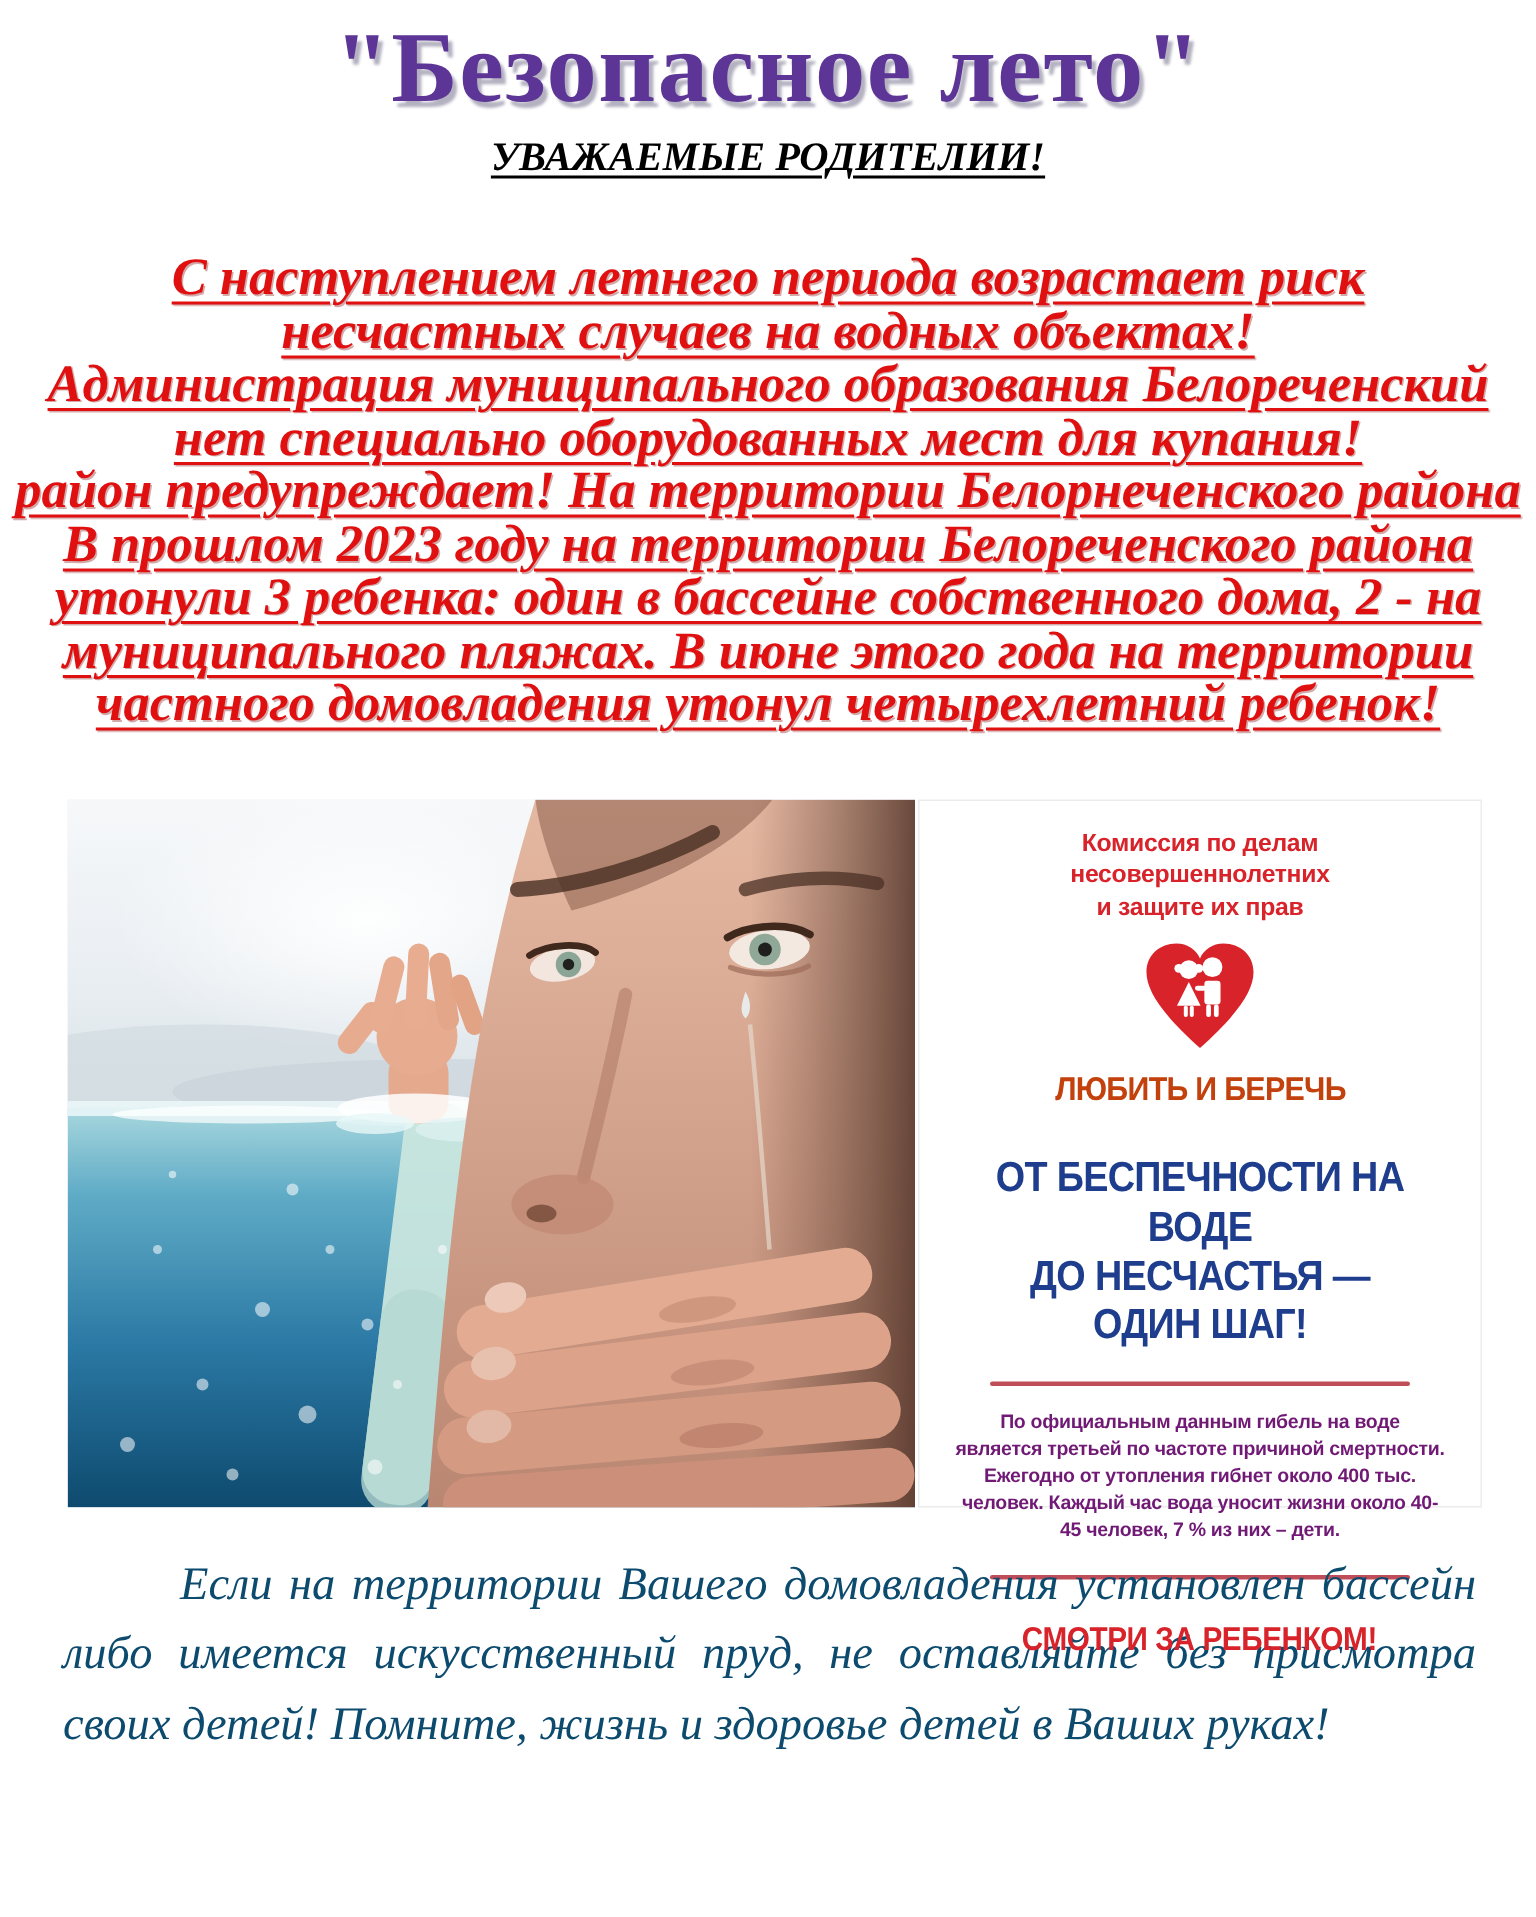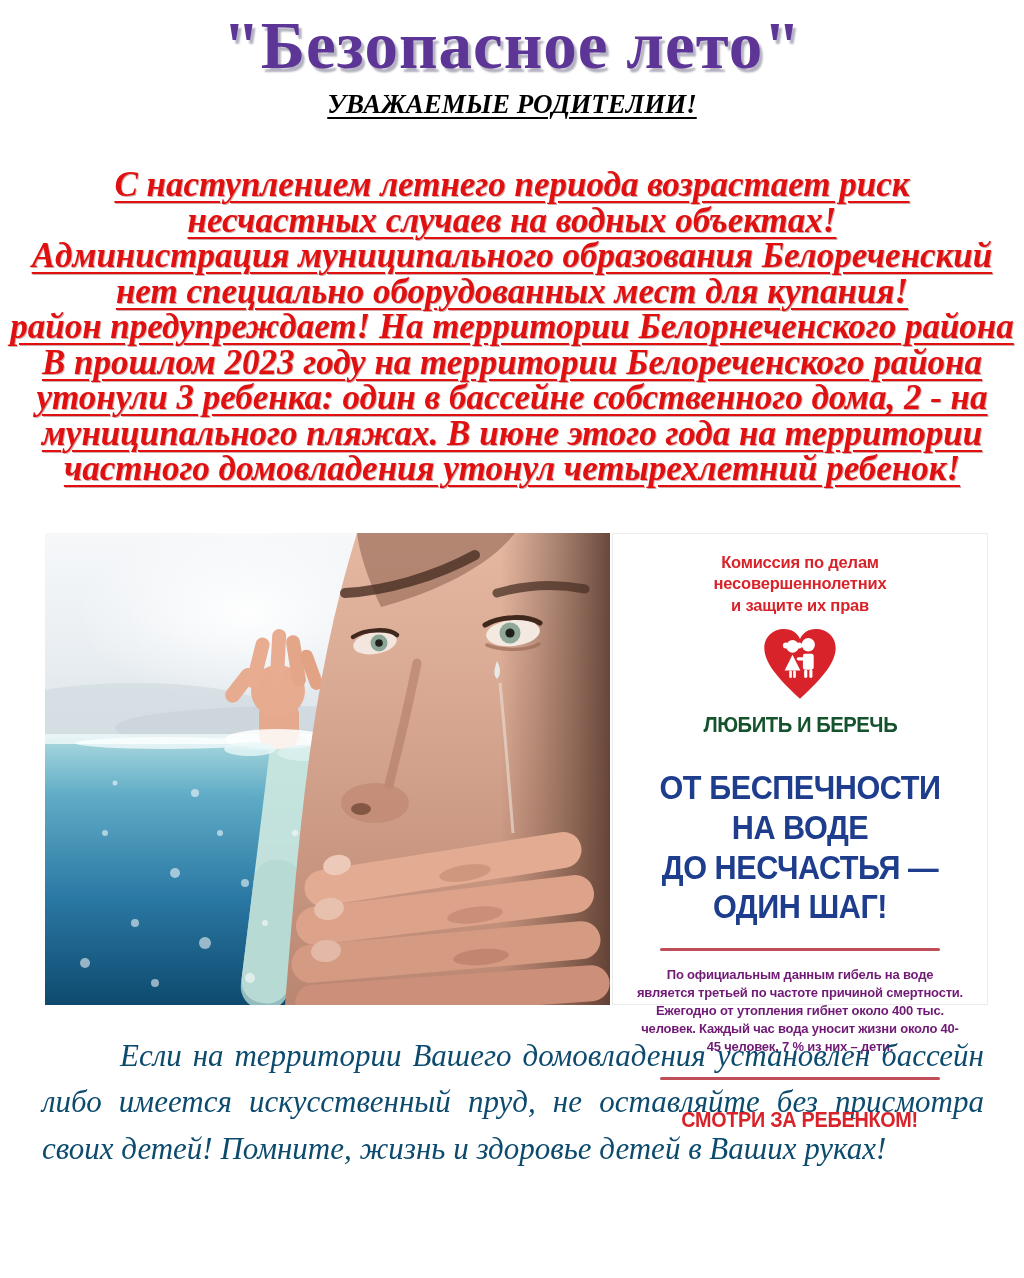--- a/index.html
+++ b/index.html
@@ -57,27 +57,27 @@
     box-sizing:border-box;
     font-family:"Liberation Sans", sans-serif;
   }
   .org-line{
     font-size:16.5px; font-weight:bold; line-height:1.3;
     color:#d8232a; letter-spacing:-0.2px;
   }
   .heart-logo{ margin-top:8px; }
   .logo-caption{
     margin-top:6px;
-    font-size:22px; font-weight:bold; color:#14532d;
+    font-size:22px; font-weight:bold; color:#c2410c;
     letter-spacing:-0.5px;
   }
   .logo-caption .squeeze{ display:inline-block; transform:scaleX(.92); transform-origin:center; }
   .poster-headline{
     margin-top:30px;
-    font-size:34px; font-weight:bold; line-height:1.17;
+    font-size:28px; font-weight:bold; line-height:1.17;
     color:#1e3d8d; letter-spacing:-0.5px;
   }
   .poster-headline .squeeze{ display:inline-block; transform:scaleX(.9); transform-origin:center; }
   .divider{
     margin:21px auto 0 auto;
     width:84%; height:3px; background:#c04e58; border-radius:2px;
   }
   .stats-text{
     margin:15px auto 0 auto;
     width:98%;

